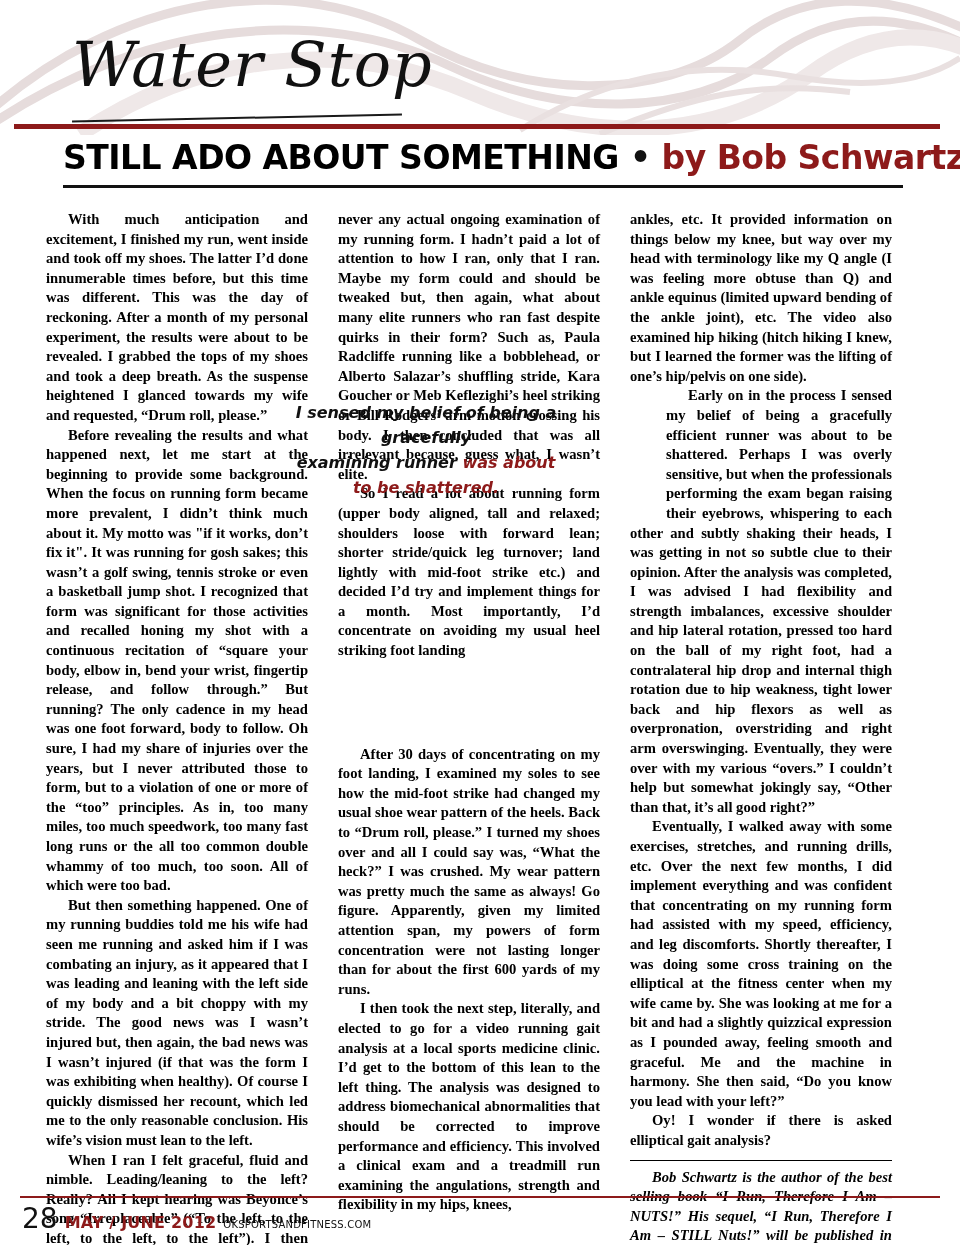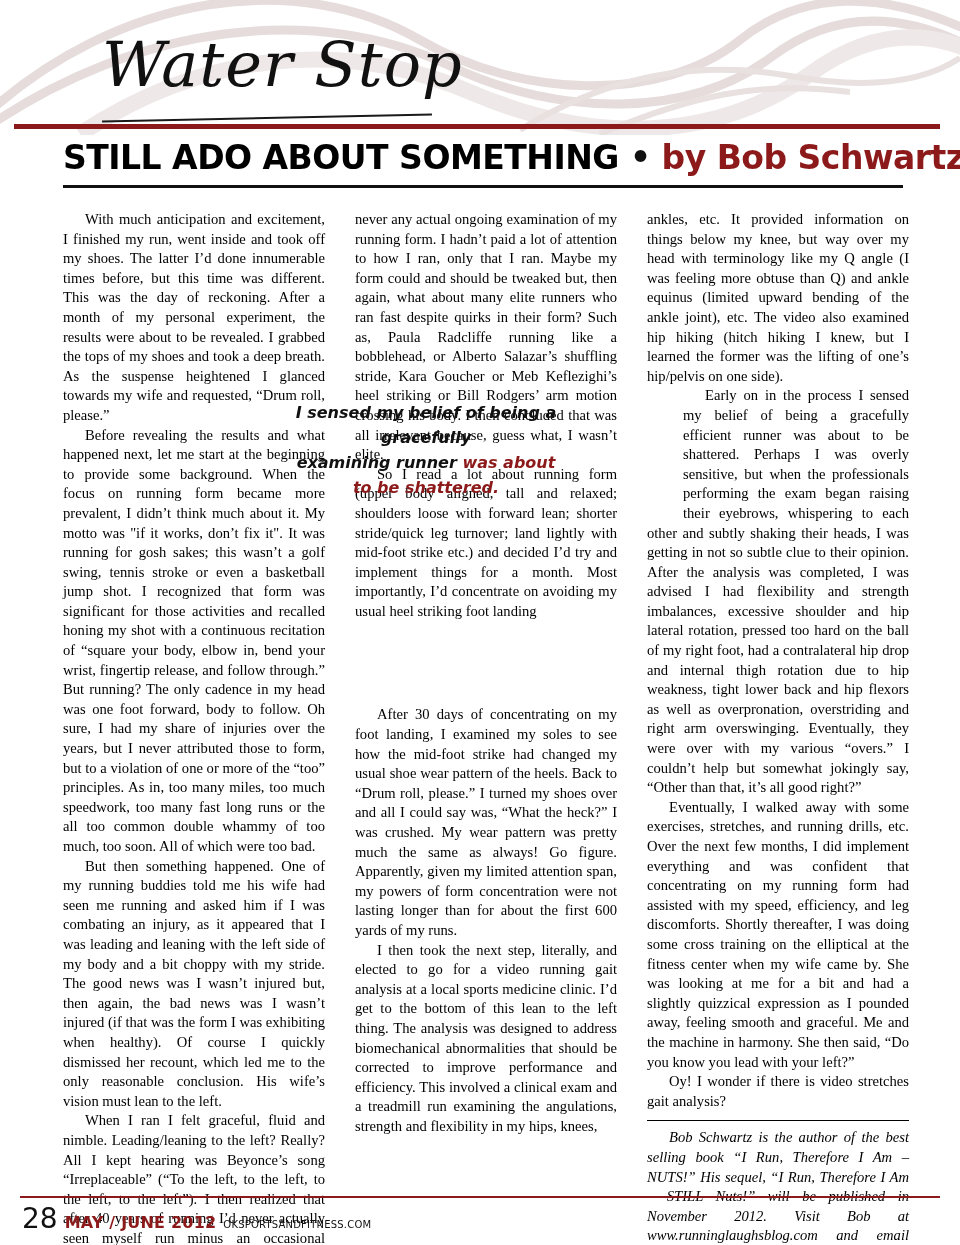--- a/index.html
+++ b/index.html
@@ -26,21 +26,20 @@
     pointer-events: none;
   }
 
   
   .masthead {
     position: absolute;
     top: 30px;
     left: 72px;
     width: 430px;
     height: 92px;
-    margin-left: 30px;
   }
   .masthead-title {
     font-family: "DejaVu Serif", serif;
     font-style: italic;
     font-size: 62px;
     line-height: 70px;
     letter-spacing: 1px;
     color: #111;
     white-space: nowrap;
   }
@@ -95,23 +94,24 @@
     left: 63px;
     width: 840px;
     height: 3px;
     background: #111;
   }
 
   
   .cols {
     position: absolute;
     top: 210px;
-    left: 63px;
+    left: 46px;
     width: 846px;
     height: 985px;
+    font-weight: bold;
   }
   .col {
     position: absolute;
     top: 0;
     width: 262px;
     font-size: 14.6px;
     line-height: 19.6px;
     text-align: justify;
     hyphens: auto;
   }
@@ -251,21 +251,21 @@
     <p>I then took the next step, literally, and elected to go for a video running gait analysis at a local sports medicine clinic.  I’d get to the bottom of this lean to the left thing. The analysis was designed to address biomechanical abnormalities that should be corrected to improve performance and efficiency. This involved a clinical exam and a treadmill run examining the angulations, strength and flexibility in my hips, knees,</p>
   </div>
 
   <div class="col col3">
     <p class="noindent">ankles, etc. It provided information on things below my knee, but way over my head with terminology like my Q angle (I was feeling more obtuse than Q) and ankle equinus (limited upward bending of the ankle joint), etc. The video also examined hip hiking (hitch hiking I knew, but I learned the former was the lifting of one’s hip/pelvis on one side).</p>
     <p>
       <span class="wrap-shape"></span>
       <span>Early on in the process I sensed my belief of being a gracefully efficient runner was about to be shattered.  Perhaps I was overly sensitive, but when the professionals performing the exam began raising their eyebrows, whispering to each other and subtly shaking their heads, I was getting in not so subtle clue to their opinion.  After the analysis was completed, I was advised I had flexibility and strength imbalances, excessive shoulder and hip lateral rotation, pressed too hard on the ball of my right foot, had a contralateral hip drop and internal thigh rotation due to hip weakness, tight lower back and hip flexors as well as overpronation, overstriding and right arm overswinging. Eventually, they were over with my various “overs.” I couldn’t help but somewhat jokingly say, “Other than that, it’s all good right?”</span>
     </p>
     <p>Eventually, I walked away with some exercises, stretches, and running drills, etc. Over the next few months, I did implement everything and was confident that concentrating on my running form had assisted with my speed, efficiency, and leg discomforts.  Shortly thereafter, I was doing some cross training on the elliptical at the fitness center when my wife came by.  She was looking at me for a bit and had a slightly quizzical expression as I pounded away, feeling smooth and graceful.  Me and the machine in harmony.  She then said, “Do you know you lead with your left?”</p>
-    <p>Oy! I wonder if there is video stretches gait analysis?</p>
+    <p>Oy! I wonder if there is asked elliptical gait analysis?</p>
     <div class="bio-rule"></div>
     <p class="bio">Bob Schwartz is the author of the best selling book “I Run, Therefore I Am – NUTS!”  His sequel, “I Run, Therefore I Am – STILL Nuts!” will be published in November 2012. Visit Bob at www.runninglaughsblog.com and email bob@runninglaughs.com.</p>
   </div>
 
 </div>
 
 <div class="pullquote">
   <span>I sensed my belief of being a gracefully</span><br>
   <span>examining runner </span><span class="hl">was about to be shattered.</span>
 </div>

